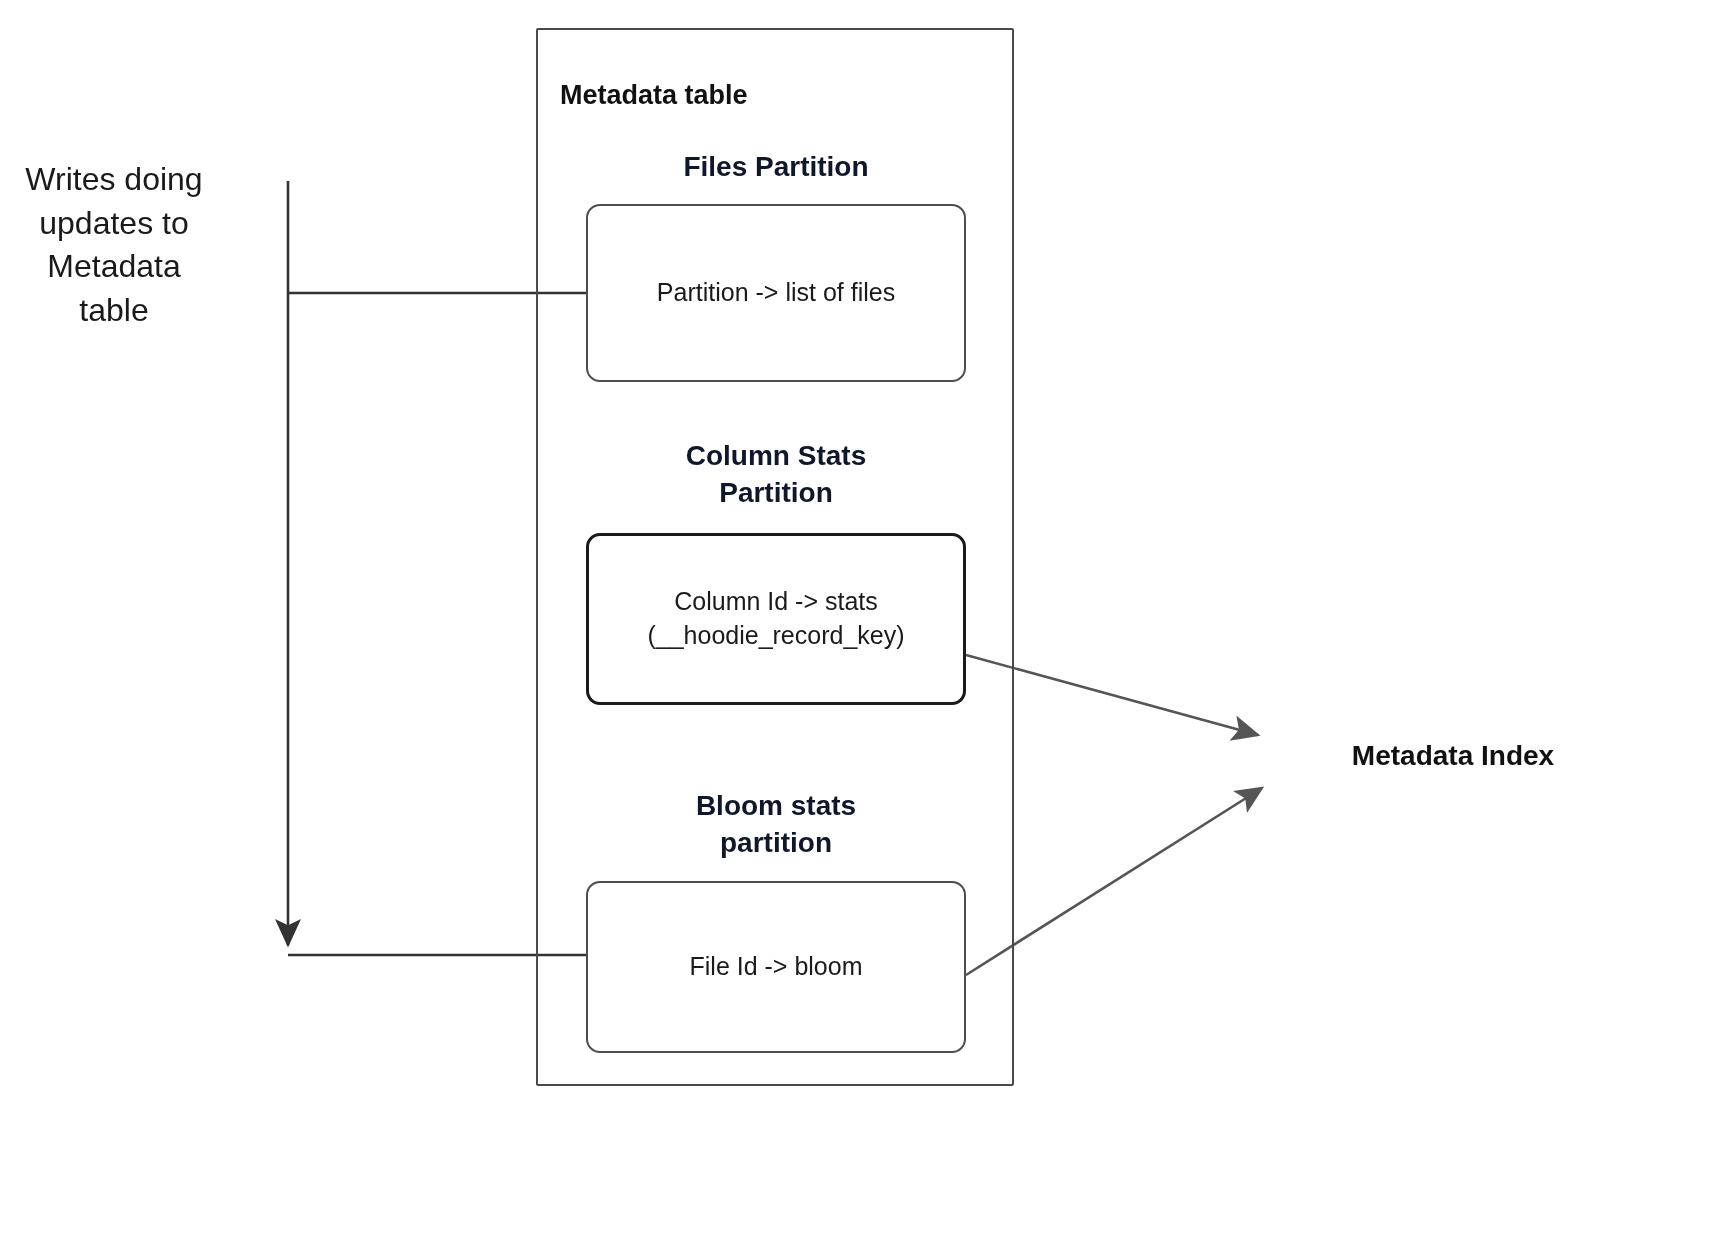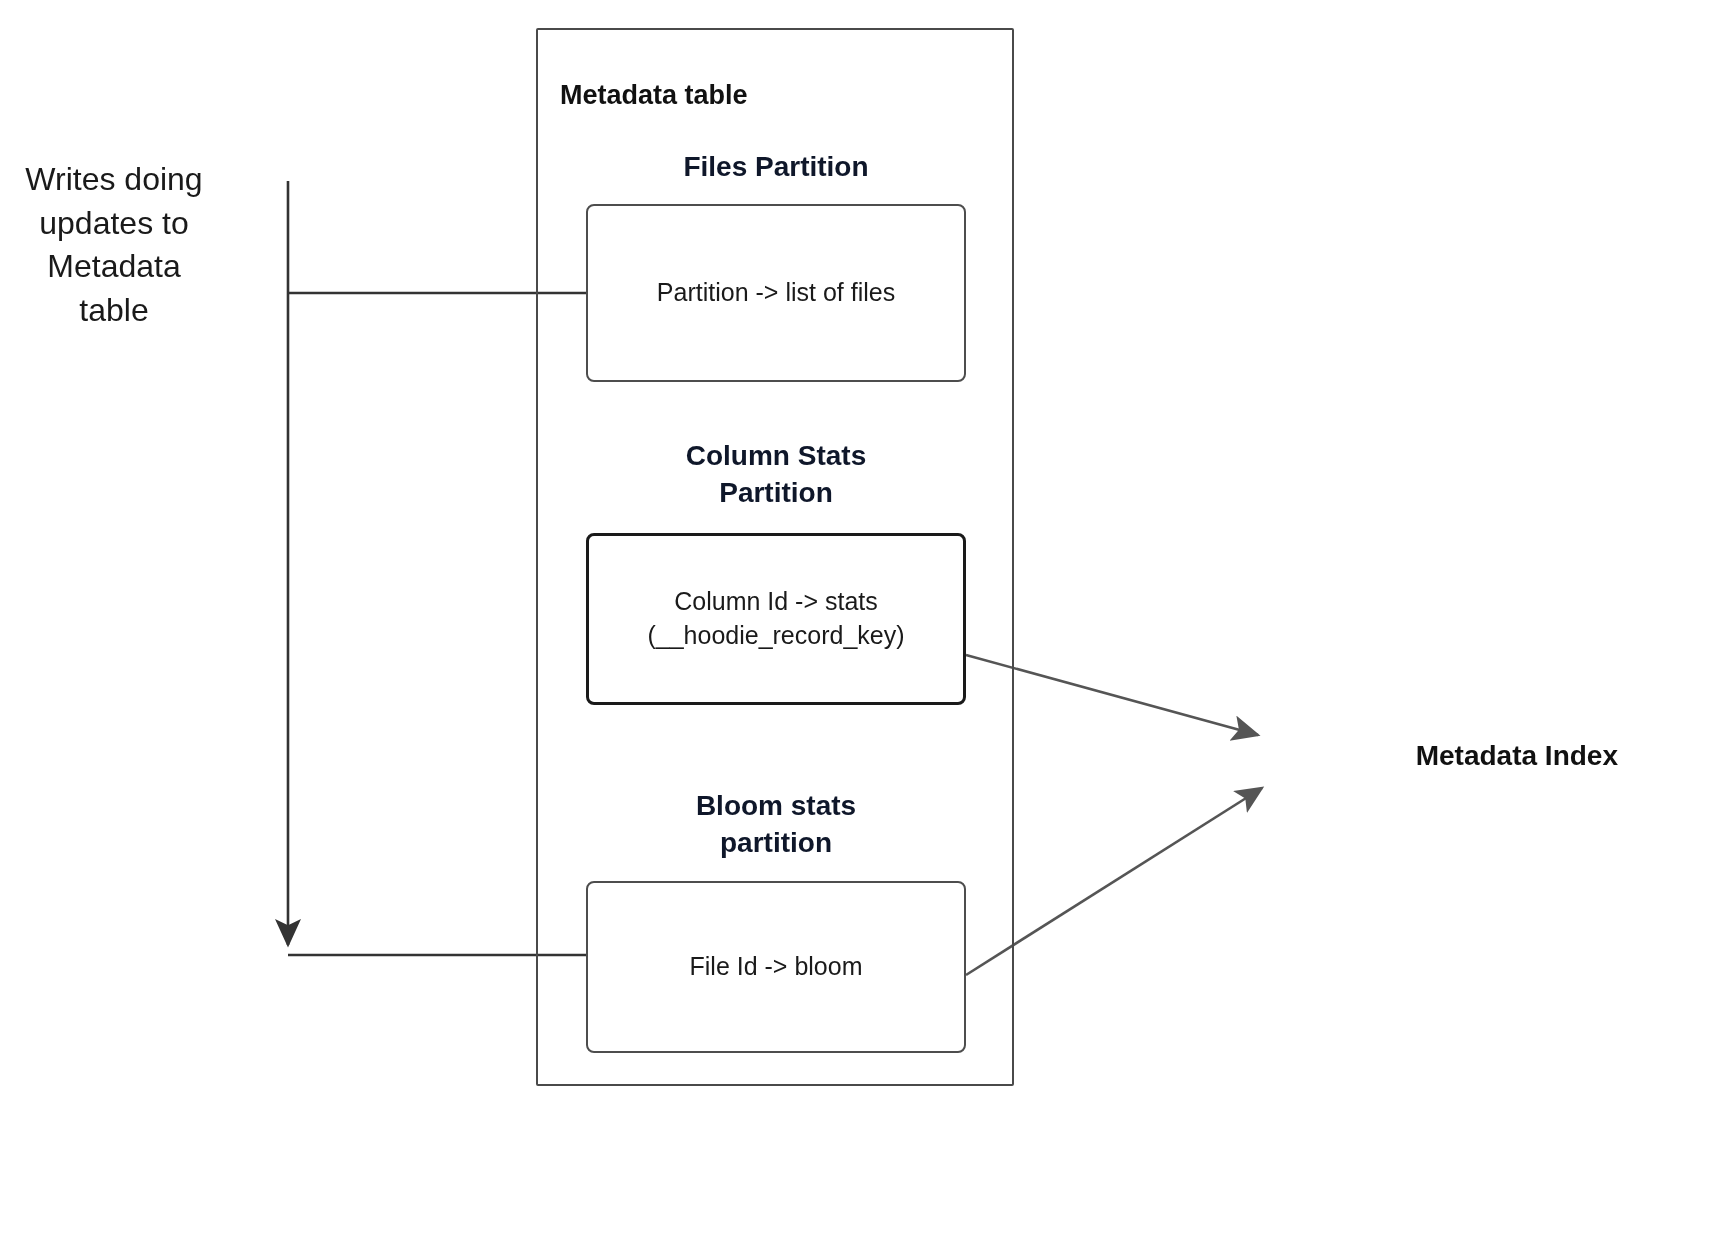--- a/index.html
+++ b/index.html
@@ -33,21 +33,21 @@
     width: 478px;
     height: 1058px;
     border: 2.5px solid #4a4a4a;
     border-radius: 2px;
     background: transparent;
     box-sizing: border-box;
   }
   .inner-box {
     position: absolute;
     border: 2.5px solid #4d4d4d;
-    border-radius: 8px;
+    border-radius: 14px;
     background: #ffffff;
     box-sizing: border-box;
   }
   .inner-box.emph {
     border-color: #1a1a1a;
     border-width: 3px;
   }
   .box-label {
     position: absolute;
     left: 0;
@@ -84,21 +84,21 @@
     color: #1a1a1a;
     text-align: center;
     line-height: 1.36;
     white-space: pre-line;
   }
   .idx-title {
     position: absolute;
     font-size: 28px;
     font-weight: bold;
     color: #111111;
-    text-align: right;
+    text-align: center;
     white-space: pre-line;
   }
   .idx-note {
     position: absolute;
     font-size: 25px;
     color: #1a1a1a;
     text-align: center;
     line-height: 1.36;
     white-space: pre-line;
   }

